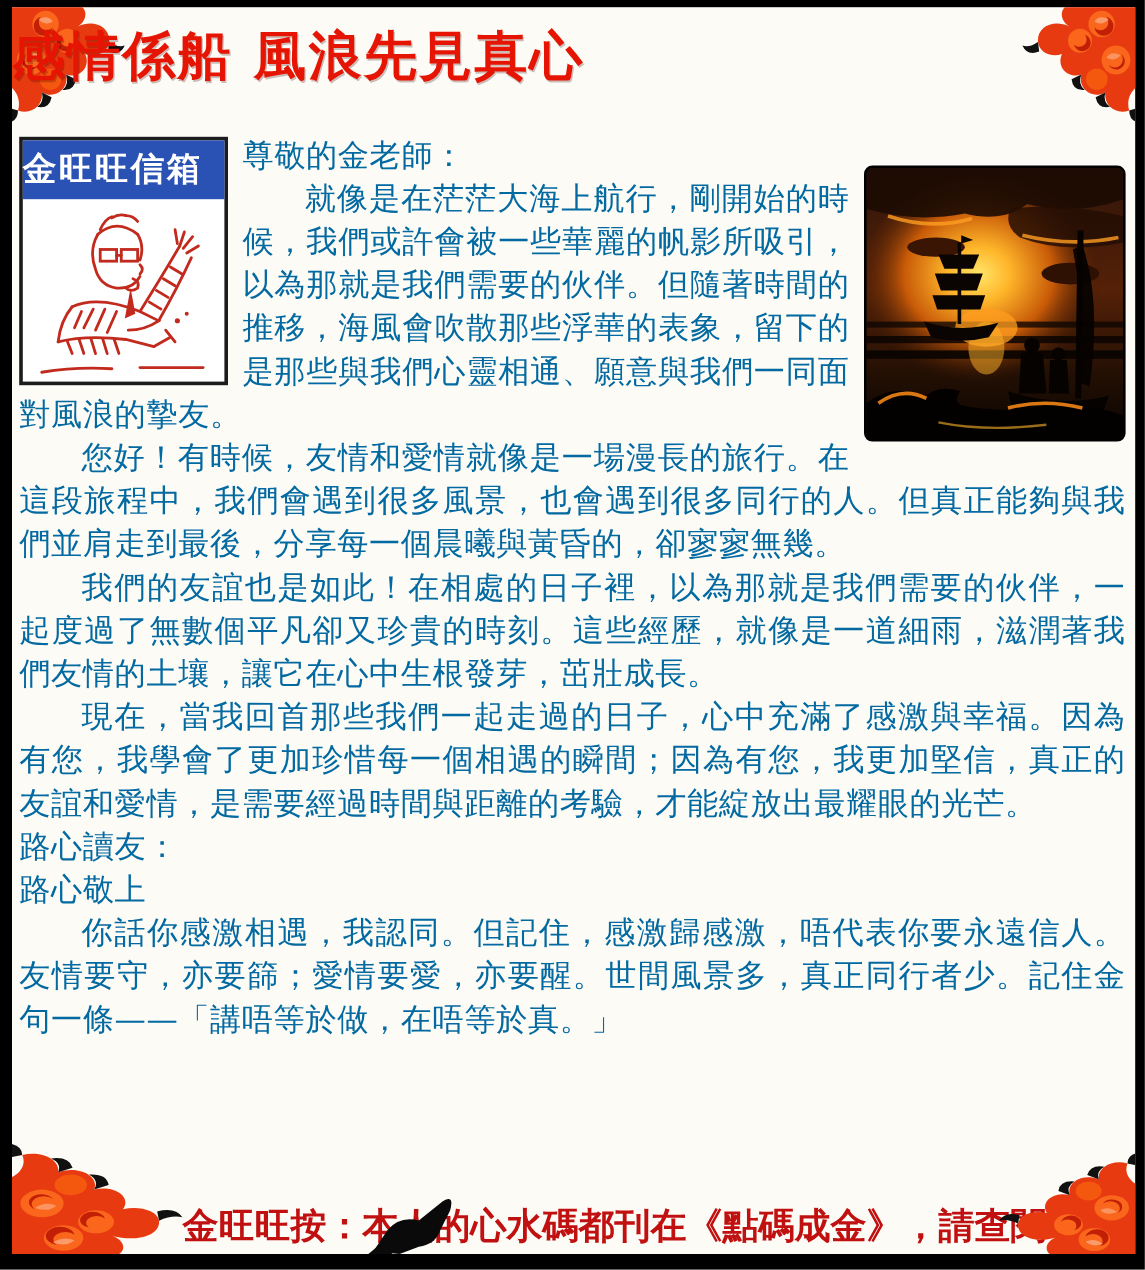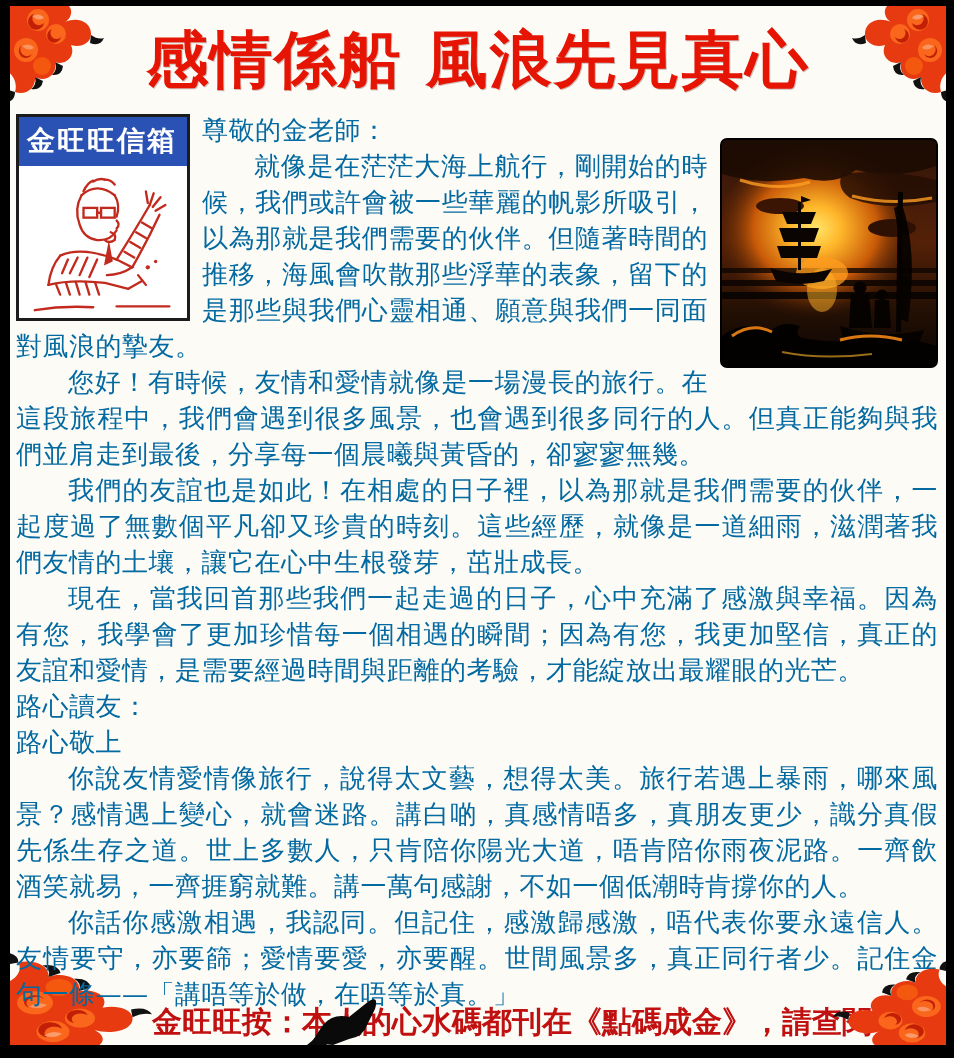--- a/index.html
+++ b/index.html
@@ -8,39 +8,39 @@
     background:#000;
     font-family:"DejaVu Serif", serif;
   }
   .page{
     position:absolute;left:10px;top:6px;right:8px;bottom:13px;
     background:#fcfbf6;overflow:hidden;
   }
   
   .masthead{position:relative;z-index:2;padding-top:12px;height:92px;}
   .masthead h1{
-    margin:0;text-align:center;
-    font-size:62px;font-weight:bold;letter-spacing:2px;
+    margin:0;
+    font-size:44px;font-weight:bold;letter-spacing:2px;
     color:#e61402;
     text-shadow:1px 1px 0 rgba(60,0,0,.25);
     white-space:nowrap;
   }
   
   .corner{position:absolute;z-index:1;}
   .corner.tl{left:-2px;top:-2px;width:100px;height:100px;}
   .corner.tr{right:-2px;top:-2px;width:100px;height:100px;transform:scaleX(-1);}
   .corner.bl{left:-2px;bottom:-2px;width:150px;height:96px;transform:scaleY(-1);}
   .corner.br{right:-2px;bottom:-2px;width:120px;height:88px;transform:scale(-1,-1);z-index:4;}
   
   .content{position:relative;z-index:2;padding:2px 8px 0 6px;}
   .logo-box{
     float:left;width:168px;margin:2px 12px 6px 0;
     border:3px solid #1c1c1c;background:#fff;
   }
-  .logo-header{background:#2a52b4;text-align:right;padding:5px 10px 6px 0;}
+  .logo-header{background:#2a52b4;text-align:left;padding:5px 0 6px 0;}
   .logo-header span{
     color:#fff;font-size:28px;font-weight:bold;letter-spacing:2px;
   }
   .logo-art{display:block;width:162px;height:152px;margin:0 auto;}
   .sea-image{
     float:right;width:214px;height:226px;margin:26px 0 8px 12px;
     border:2px solid #000;border-radius:7px;overflow:hidden;background:#120a03;
   }
   .sea-image svg{display:block;}
   p.line{
@@ -211,21 +211,20 @@
     </div>
 
     <p class="line">尊敬的金老師：</p>
     <p class="line indent">就像是在茫茫大海上航行，剛開始的時候，我們或許會被一些華麗的帆影所吸引，以為那就是我們需要的伙伴。但隨著時間的推移，海風會吹散那些浮華的表象，留下的是那些與我們心靈相通、願意與我們一同面對風浪的摯友。</p>
     <p class="line indent">您好！有時候，友情和愛情就像是一場漫長的旅行。在這段旅程中，我們會遇到很多風景，也會遇到很多同行的人。但真正能夠與我們並肩走到最後，分享每一個晨曦與黃昏的，卻寥寥無幾。</p>
     <p class="line indent">我們的友誼也是如此！在相處的日子裡，以為那就是我們需要的伙伴，一起度過了無數個平凡卻又珍貴的時刻。這些經歷，就像是一道細雨，滋潤著我們友情的土壤，讓它在心中生根發芽，茁壯成長。</p>
     <p class="line indent">現在，當我回首那些我們一起走過的日子，心中充滿了感激與幸福。因為有您，我學會了更加珍惜每一個相遇的瞬間；因為有您，我更加堅信，真正的友誼和愛情，是需要經過時間與距離的考驗，才能綻放出最耀眼的光芒。</p>
     <p class="line">路心讀友：</p>
 
     <p class="line signoff">路心敬上</p>
-    <p class="line indent">你說友情愛情像旅行，說得太文藝，想得太美。旅行若遇上暴雨，哪來風景？感情遇上變心，就會迷路。講白啲，真感情唔多，真朋友更少，識分真假先係生存之道。世上多數人，只肯陪你陽光大道，唔肯陪你雨夜泥路。一齊飲酒笑就易，一齊捱窮就難。講一萬句感謝，不如一個低潮時肯撐你的人。</p>
     <p class="line indent">你話你感激相遇，我認同。但記住，感激歸感激，唔代表你要永遠信人。友情要守，亦要篩；愛情要愛，亦要醒。世間風景多，真正同行者少。記住金句一條——「講唔等於做，在唔等於真。」</p>
 
   </div>
 
   <svg class="ink-blot" viewBox="0 0 78 54">
     <path fill="#0a0a0a" d="M6,52 L18,34 Q28,22 44,26 L64,10 Q74,4 70,18 L62,34 Q58,46 44,48 L28,54 Z"></path>
     <path fill="#0a0a0a" d="M2,54 L14,44 L22,54 Z"></path>
   </svg>
 
   <div class="footer-note">金旺旺按：本人的心水碼都刊在《點碼成金》，請查閱</div>

